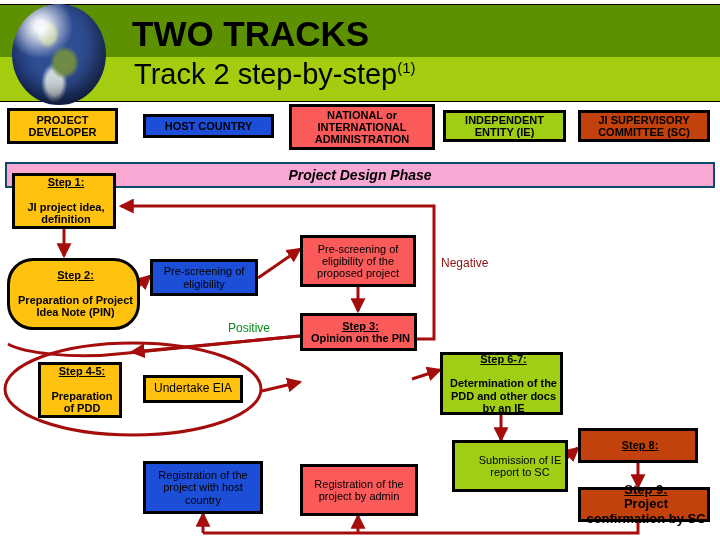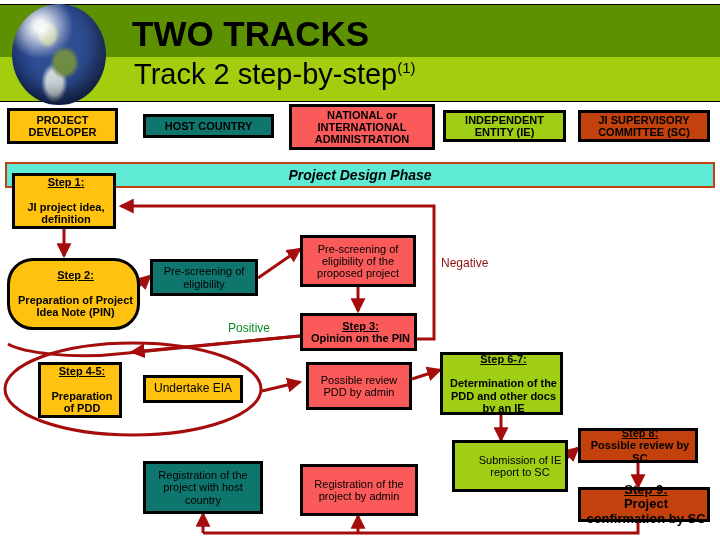--- a/index.html
+++ b/index.html
@@ -80,35 +80,35 @@
     align-items: center;
     justify-content: center;
     text-align: center;
     line-height: 1.12;
     color: #000;
     z-index: 4;
   }
   .box span { display: block; width: 100%; padding: 0 2px; }
 
   .yellow { background: #ffc20e; }
-  .cyan   { background: #0f766e; }
+  .cyan   { background: #1d4ed8; }
   .salmon { background: #fb5a5a; }
   .green  { background: #a0ce14; }
   .gray   { background: #c2410c; }
 
   .hdr { font-size: 11px; font-weight: bold; }
   .bold { font-weight: bold; }
   .thin { font-weight: normal; }
 
   .phase-bar {
     position: absolute;
     left: 5px; top: 162px;
     width: 710px; height: 26px;
-    background: #5eead4;
-    border: 2px solid #c2410c;
+    background: #f9a8d4;
+    border: 2px solid #0c4a6e;
     box-sizing: border-box;
     display: flex;
     align-items: center;
     justify-content: center;
     z-index: 2;
     text-align: right;
   }
   .phase-bar span {
     font-size: 14px;
     font-style: italic;
@@ -243,40 +243,36 @@
     <span>Pre-screening of eligibility of the proposed project</span>
   </div>
 
   <div class="box salmon bold" style="left:300px; top:313px; width:117px; height:38px; font-size:11px;">
     <span>
         <span class="u">Step 3:</span> 
         <span>Opinion on the PIN</span>
       </span>
   </div>
 
-  <div class="box salmon thin" style="left:306px; top:362px; width:106px; height:48px; font-size:11px;">
-    <span>Possible review PDD by admin</span>
-  </div>
 
   <div class="box salmon thin" style="left:300px; top:464px; width:118px; height:52px; font-size:11px;">
     <span>Registration of the project by admin</span>
   </div>
 
   <div class="box green bold" style="left:440px; top:352px; width:123px; height:63px; font-size:11px;">
     <span><span class="u">Step 6-7:</span><br><span>Determination of the PDD and other docs by an IE</span></span>
   </div>
 
   <div class="box green thin" style="left:452px; top:440px; width:116px; height:52px; font-size:11px;padding-left:20px;">
     <span>Submission of IE report to SC</span>
   </div>
 
   <div class="box gray bold" style="left:578px; top:428px; width:120px; height:35px; font-size:11px;">
     <span>
         <span class="u">Step 8:</span> 
-        <span>Possible review by SC</span>
       </span>
   </div>
 
   <div class="box gray bold" style="left:578px; top:487px; width:132px; height:35px; font-size:13px;">
     <span>
         <span class="u">Step 9:</span> 
         <span>Project confirmation by SC</span>
       </span>
   </div>
 

